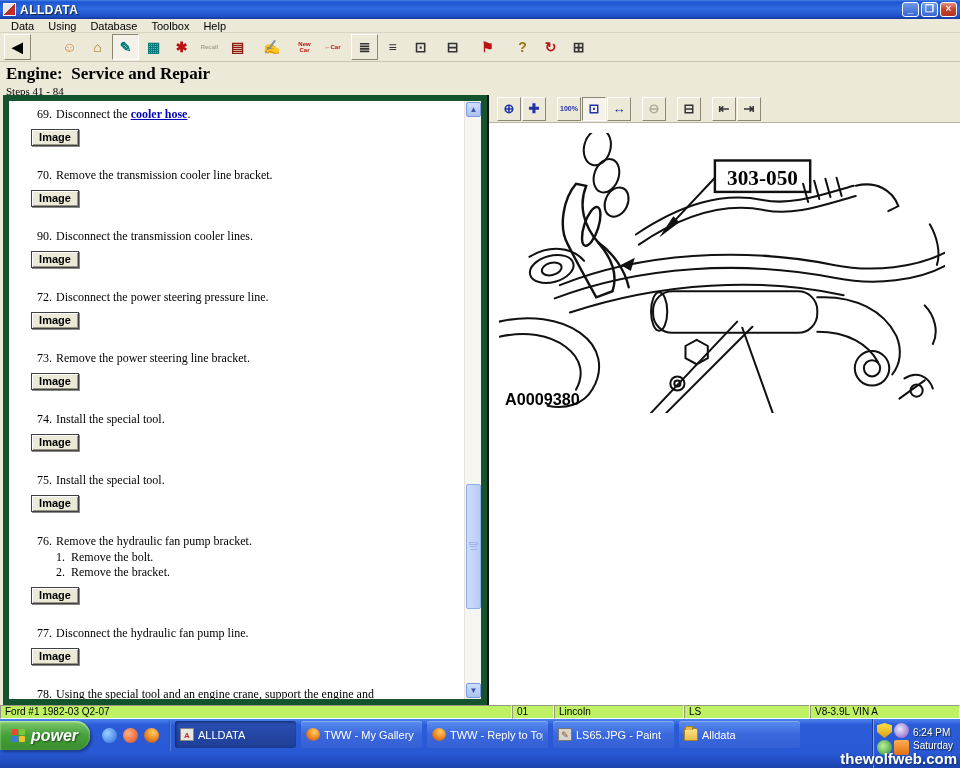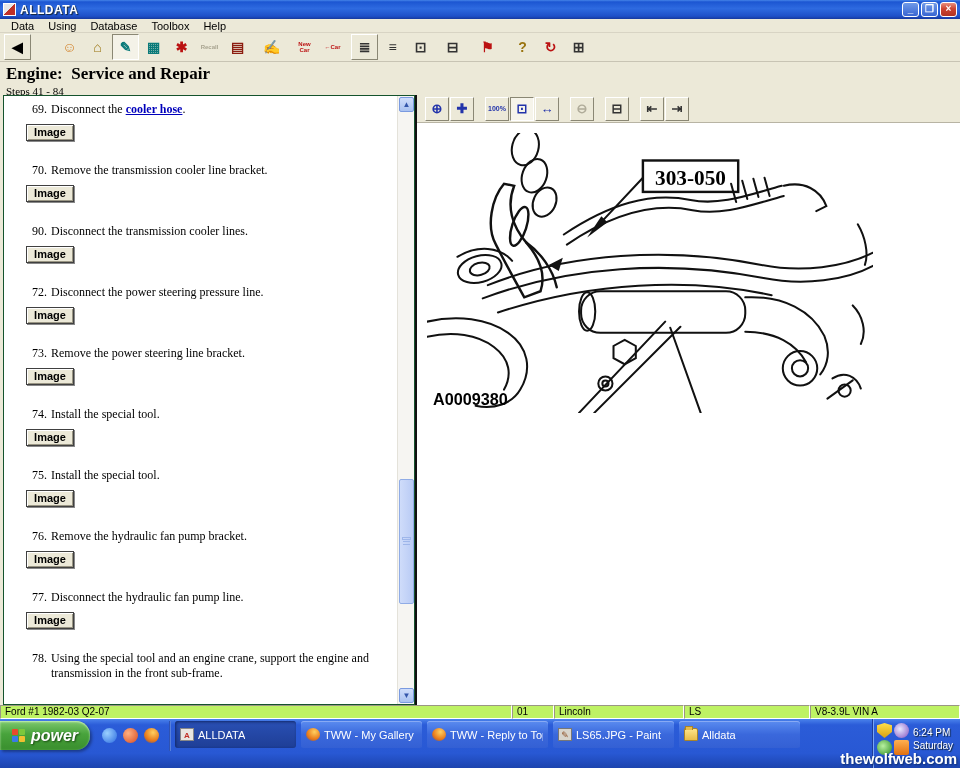--- a/index.html
+++ b/index.html
@@ -31,21 +31,21 @@
   .c-blk{color:#000;} .c-org{color:#d07818;} .c-gold{color:#9a7410;} .c-teal{color:#0a7a7a;} .c-red{color:#bb1111;}
   .c-gray{color:#a8a490;} .c-mar{color:#8c1d10;} .c-blue{color:#2244bb;} .c-dk{color:#333;}
 
   
   .docheader { height:33px; background:#ece9d8; padding:2px 0 0 6px; }
   .docheader .dtitle { font-family:"Liberation Serif", serif; font-weight:bold; font-size:17px; white-space:pre; }
   .docheader .dsub { font-family:"Liberation Serif", serif; font-size:11px; margin-top:1px; padding-left:0; }
 
   
   .content { height:610px; display:flex; }
-  .left-pane { width:412px; background:#fff; border:1px solid #14532d; margin-left:3px; position:relative; overflow:hidden; }
+  .left-pane { width:484px; background:#fff; border:6px solid #14532d; margin-left:3px; position:relative; overflow:hidden; }
   .divider { width:2px; background:#111; }
   .right-pane { flex:1; background:#fff; display:flex; flex-direction:column; }
 
   
   .steps { font-family:"Liberation Serif", serif; font-size:12px; color:#000; padding:6px 20px 0 28px; }
   .step { margin-bottom:22px; }
   .step-line { display:flex; max-width:390px; }
   .step-num { width:19px; flex:none; }
   .step-text { max-width:348px; }
   .substeps { padding-left:19px; margin-top:1px; }
@@ -266,20 +266,24 @@
             <span class="step-text">Install the special tool.</span>
           </div>
         <button class="imgbtn">Image</button>
       </div>
 
       <div class="step">
         <div class="step-line">
             <span class="step-num">76.</span>
             <span class="step-text">Remove the hydraulic fan pump bracket.</span>
           </div>
+        <div class="substeps">
+          <div class="substep">1.  Remove the bolt.</div>
+          <div class="substep">2.  Remove the bracket.</div>
+        </div>
         <button class="imgbtn">Image</button>
       </div>
 
       <div class="step">
         <div class="step-line">
             <span class="step-num">77.</span>
             <span class="step-text">Disconnect the hydraulic fan pump line.</span>
           </div>
         <button class="imgbtn">Image</button>
       </div>

